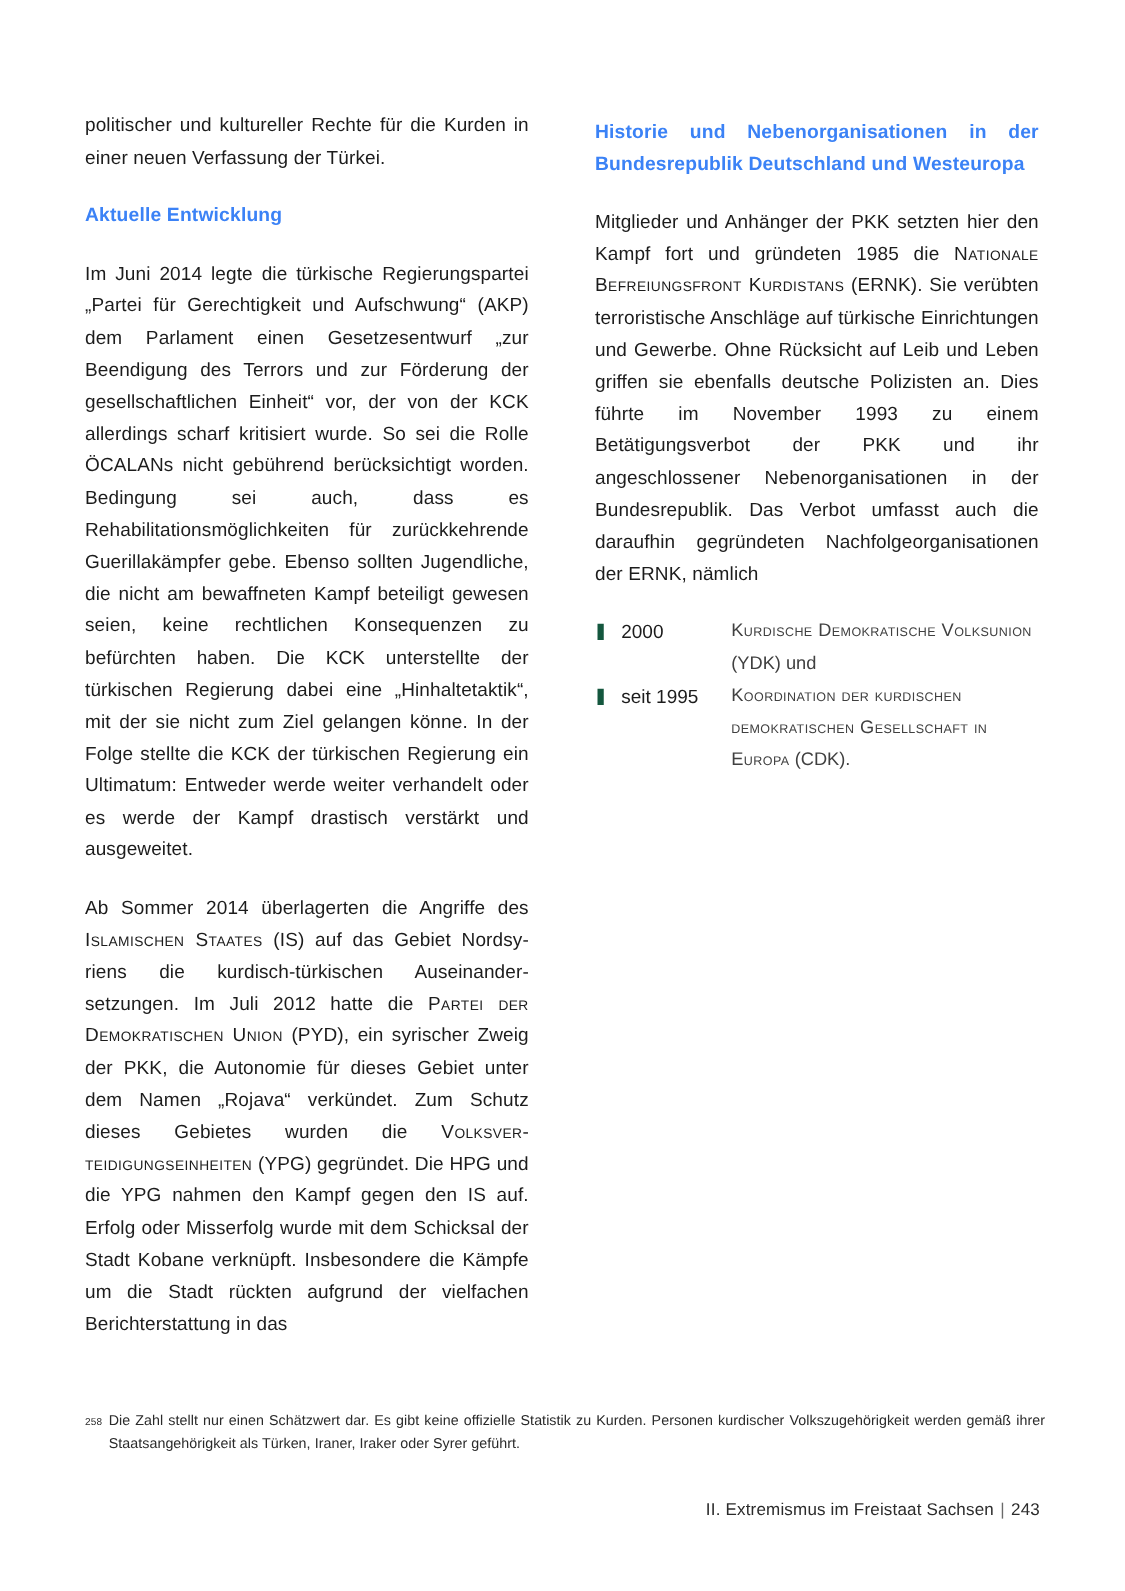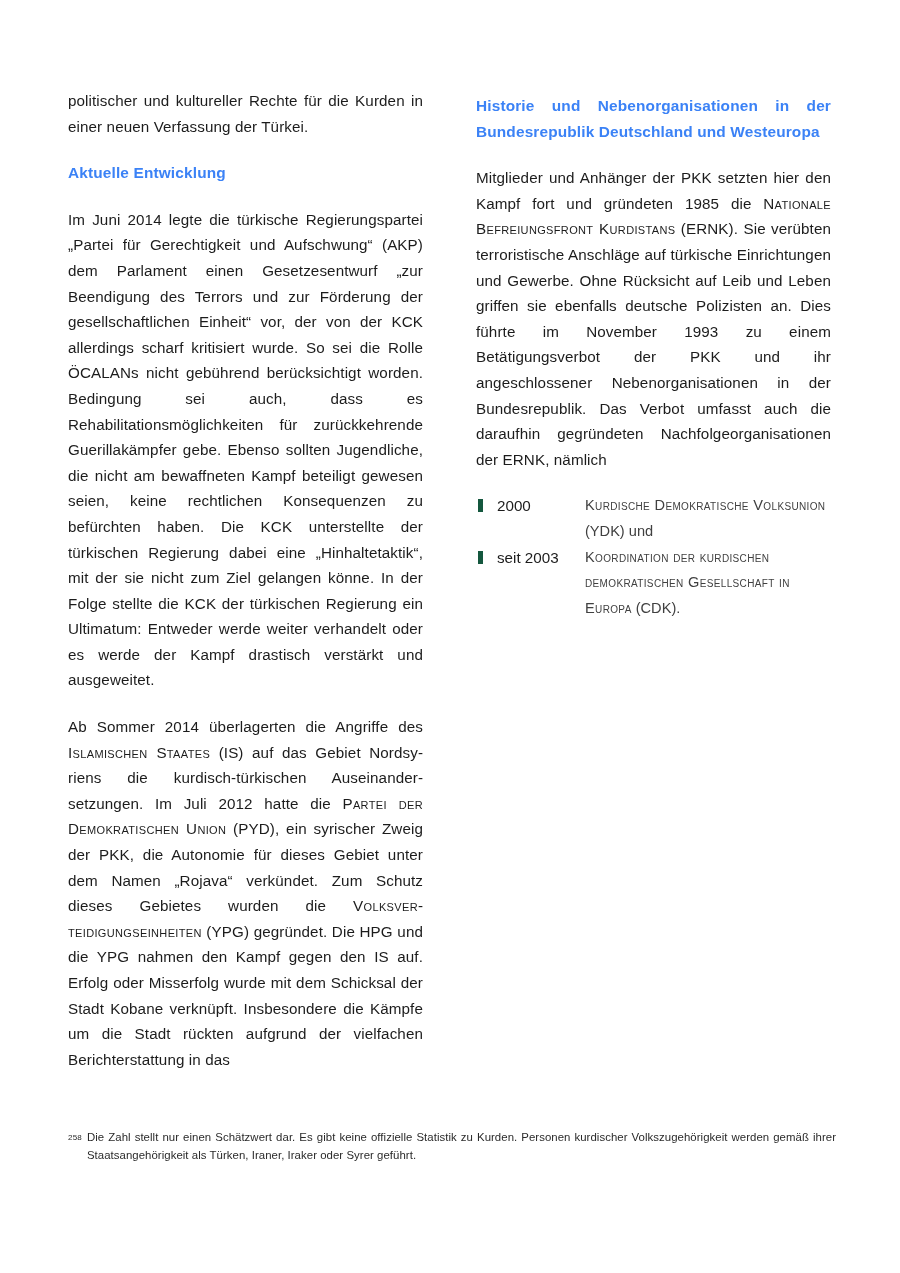--- a/index.html
+++ b/index.html
@@ -182,29 +182,32 @@
       <p class="body"><span>Mitglieder und Anhänger der PKK setzten hier den Kampf fort und gründeten 1985 die </span><span class="sc">Nati­onale Befreiungsfront Kurdistans</span><span> (ERNK). Sie ver­übten terroristische Anschläge auf türkische Einrichtungen und Gewerbe. Ohne Rücksicht auf Leib und Leben griffen sie ebenfalls deut­sche Polizisten an. Dies führte im November 1993 zu einem Betätigungsverbot der PKK und ihr angeschlossener Nebenorganisationen in der Bundesrepublik. Das Verbot umfasst auch die daraufhin gegründeten Nachfolgeorgani­sationen der ERNK, nämlich</span></p>
 
       <ul class="orglist">
         <li>
           <span class="bullet"></span>
           <span class="li-year">2000</span>
           <span class="li-name"><span class="sc">Kurdische Demokratische Volks­union</span><span> (YDK) und</span></span>
         </li>
         <li>
           <span class="bullet"></span>
-          <span class="li-year">seit 2003</span>
+          <span class="li-year">seit 1995</span>
           <span class="li-name"><span class="sc">Koordination der kurdischen demokratischen Gesellschaft in Europa</span><span> (CDK).</span></span>
         </li>
       </ul>
 
 
     </div>
 
   </div>
 
   <div class="footnote">
     <span class="footnote-marker">258</span>
     <span class="footnote-text">Die Zahl stellt nur einen Schätzwert dar. Es gibt keine offizielle Statistik zu Kurden. Personen kurdischer Volkszugehörig­keit werden gemäß ihrer Staatsangehörigkeit als Türken, Iraner, Iraker oder Syrer geführt.</span>
   </div>
 
+  <div class="footer">
+    <span>II. Extremismus im Freistaat Sachsen</span><span class="sep">|</span><span>243</span>
+  </div>
 
 </div>
 
 </body></html>

